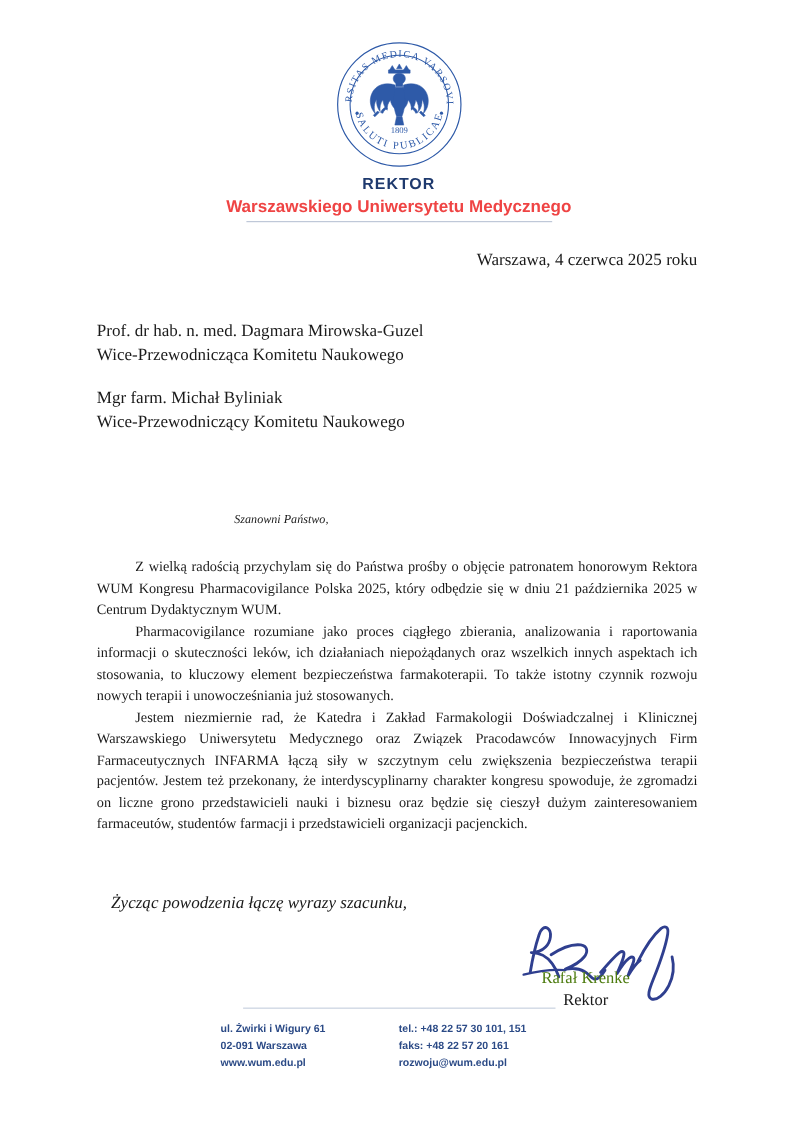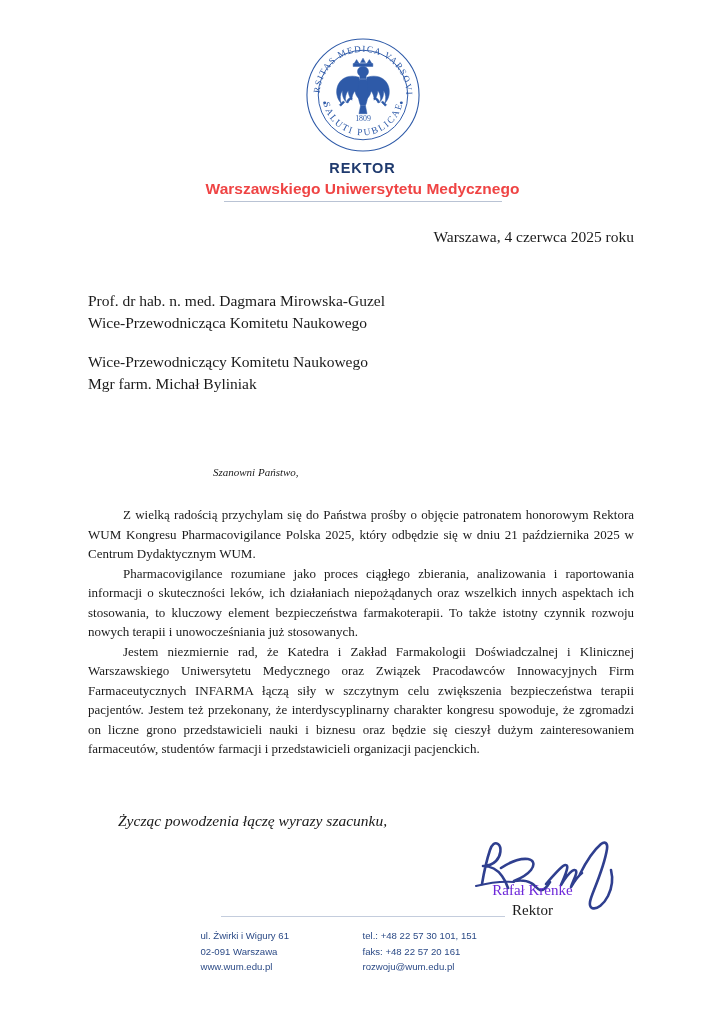--- a/index.html
+++ b/index.html
@@ -120,21 +120,21 @@
   }
   .body-text p {
     margin: 0;
     text-indent: 35px;
   }
 
   
   .closing {
     position: absolute;
     top: 812px;
-    left: 118px;
+    left: 101px;
     font-size: 15.5px;
     font-style: italic;
   }
 
   
   .signature-block {
     position: absolute;
     top: 838px;
     left: 430px;
     width: 205px;
@@ -146,21 +146,21 @@
     left: 38px;
     width: 165px;
     height: 80px;
     pointer-events: none;
   }
   .sig-name {
     position: relative;
     margin-top: 42px;
     font-size: 15px;
     line-height: 1.35;
-    color: #6d28d9;
+    color: #4d7c0f;
   }
   .sig-title {
     position: relative;
     font-size: 15px;
     line-height: 1.35;
     color: #1a1a1a;
   }
 
   
   .footer-rule {
@@ -176,21 +176,21 @@
     top: 928px;
     left: 0;
     width: 725px;
     display: flex;
     justify-content: center;
     gap: 0px;
     font-family: "Liberation Sans", "DejaVu Sans", sans-serif;
     font-size: 9.6px;
     color: #2b4a86;
     line-height: 1.62;
-    font-weight: normal;
+    font-weight: bold;
   }
   .footer-col { width: 162px; }
   .footer-col div { white-space: nowrap; }
 </style>
 </head>
 <body>
 
 <div class="page">
 
   <div class="seal-wrap">
@@ -242,22 +242,22 @@
   <div class="header-rule"></div>
 
   <div class="date-line">Warszawa, 4 czerwca 2025 roku</div>
 
   <div class="recipients">
     <div class="recipient">
       <div>Prof. dr hab. n. med. Dagmara Mirowska-Guzel</div>
       <div>Wice-Przewodnicząca Komitetu Naukowego</div>
     </div>
     <div class="recipient">
+      <div>Mgr farm. Michał Byliniak</div>
       <div>Wice-Przewodniczący Komitetu Naukowego</div>
-      <div>Mgr farm. Michał Byliniak</div>
     </div>
   </div>
 
   <div class="salutation">Szanowni Państwo,</div>
 
   <div class="body-text">
     <p>Z wielką radością przychylam się do Państwa prośby o objęcie patronatem honorowym Rektora WUM Kongresu Pharmacovigilance Polska 2025, który odbędzie się w dniu 21 października 2025 w Centrum Dydaktycznym WUM.</p>
     <p>Pharmacovigilance rozumiane jako proces ciągłego zbierania, analizowania i raportowania informacji o skuteczności leków, ich działaniach niepożądanych oraz wszelkich innych aspektach ich stosowania, to kluczowy element bezpieczeństwa farmakoterapii. To także istotny czynnik rozwoju nowych terapii i unowocześniania już stosowanych.</p>
     <p>Jestem niezmiernie rad, że Katedra i Zakład Farmakologii Doświadczalnej i Klinicznej Warszawskiego Uniwersytetu Medycznego oraz Związek Pracodawców Innowacyjnych Firm Farmaceutycznych INFARMA łączą siły w szczytnym celu zwiększenia bezpieczeństwa terapii pacjentów. Jestem też przekonany, że interdyscyplinarny charakter kongresu spowoduje, że zgromadzi on liczne grono przedstawicieli nauki i biznesu oraz będzie się cieszył dużym zainteresowaniem farmaceutów, studentów farmacji i przedstawicieli organizacji pacjenckich.</p>
   </div>

